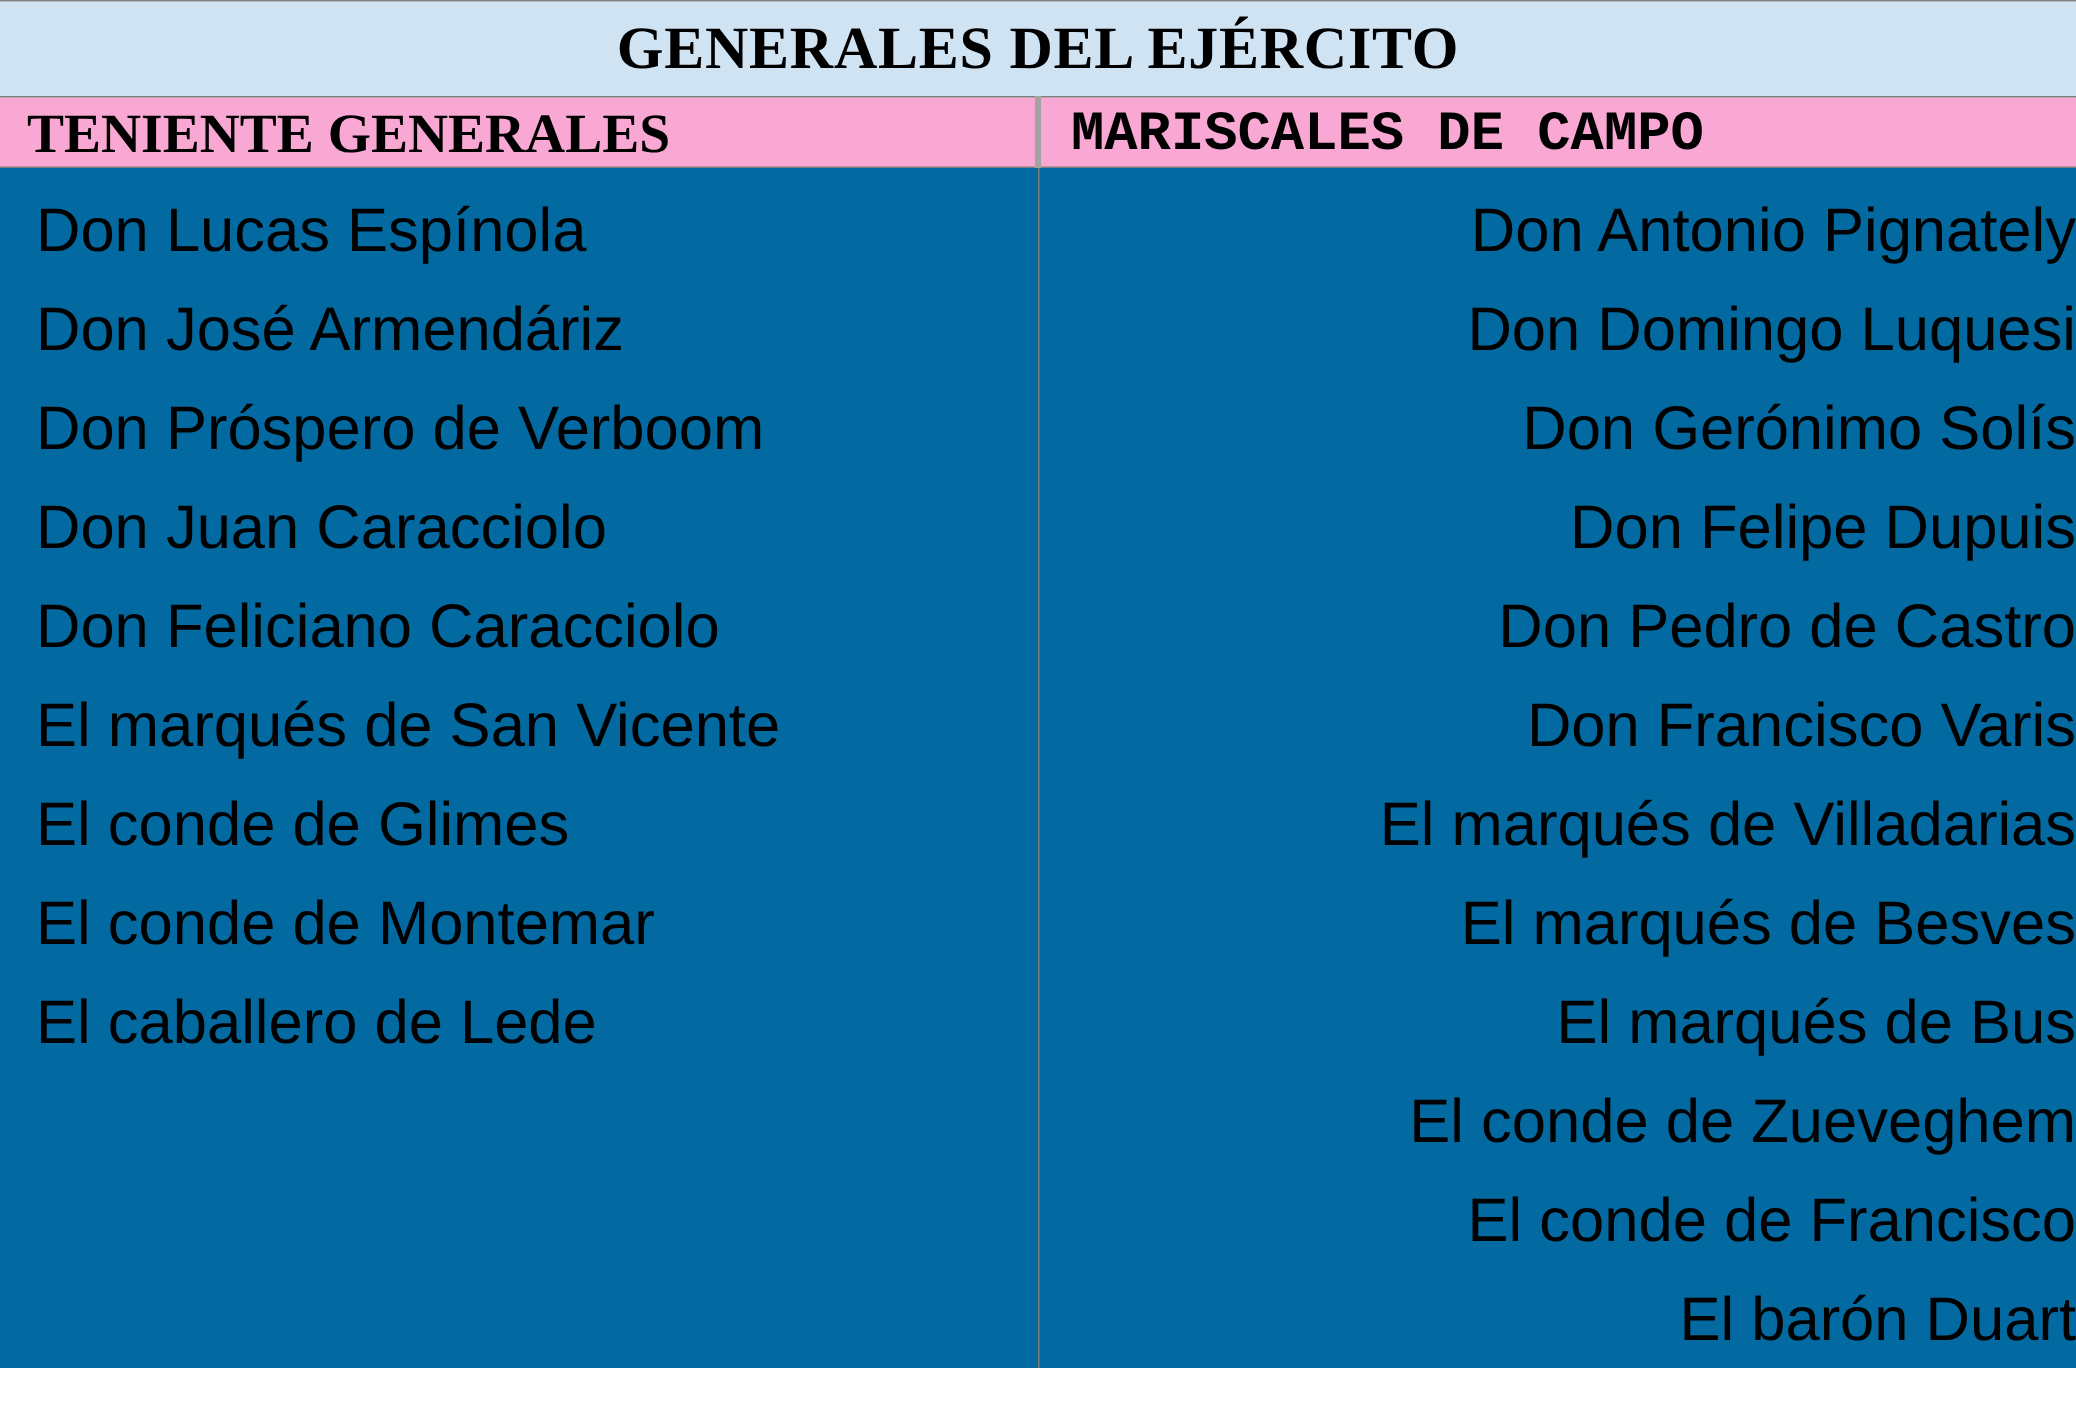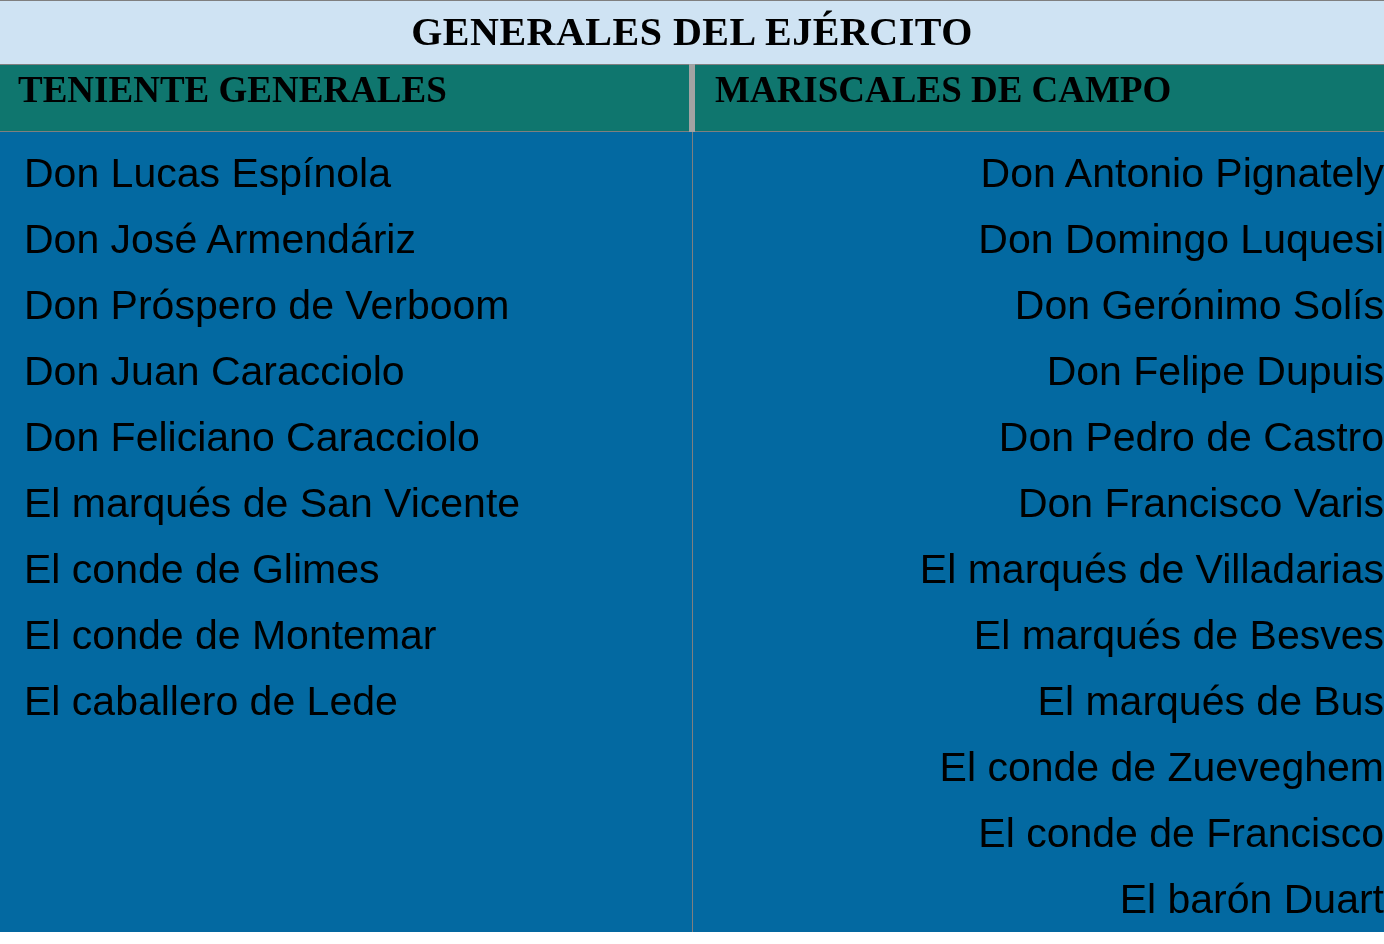--- a/index.html
+++ b/index.html
@@ -31,35 +31,36 @@
     text-align: center;
     font-family: "Liberation Serif", serif;
     font-weight: bold;
     font-size: 40px;
     letter-spacing: 0.5px;
     padding: 7px 0 9px 0;
     color: #000000;
     white-space: nowrap;
   }
   .head-row th {
-    background: #0f766e;
+    background: #f9a8d4;
     border: 1px solid #7f7f7f;
     border-left: none;
     border-right: none;
     font-family: "Liberation Serif", serif;
     font-weight: bold;
     font-size: 37px;
     color: #000000;
     text-align: left;
-    padding: 3px 0 20px 18px;
+    padding: 3px 0 0 18px;
     white-space: nowrap;
   }
   .head-row th.col-right {
-    border-left: 6px solid #a3a3a3;
+    border-left: 4px solid #a3a3a3;
     padding-left: 20px;
+    font-family: Liberation Mono, monospace;
   }
   .body-row td {
     background: #0369a1;
     vertical-align: top;
     padding: 0;
     border: none;
   }
   .body-row td.col-left {
     width: 636px;
   }

